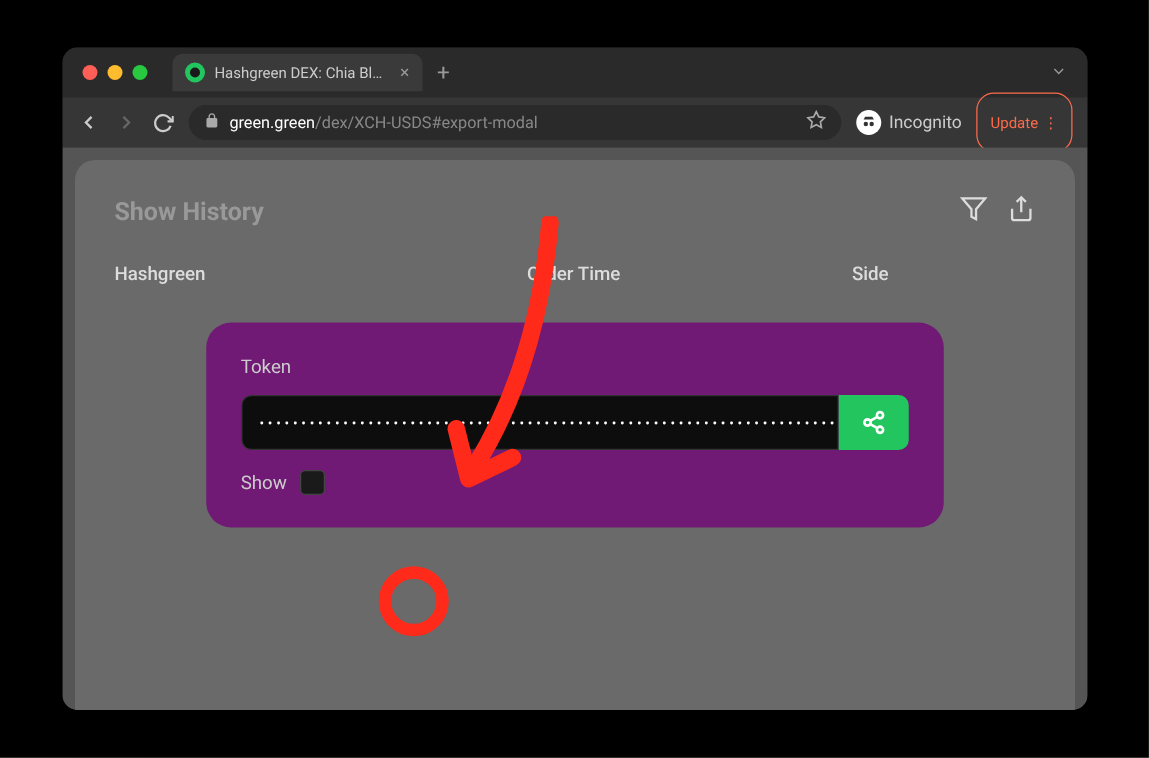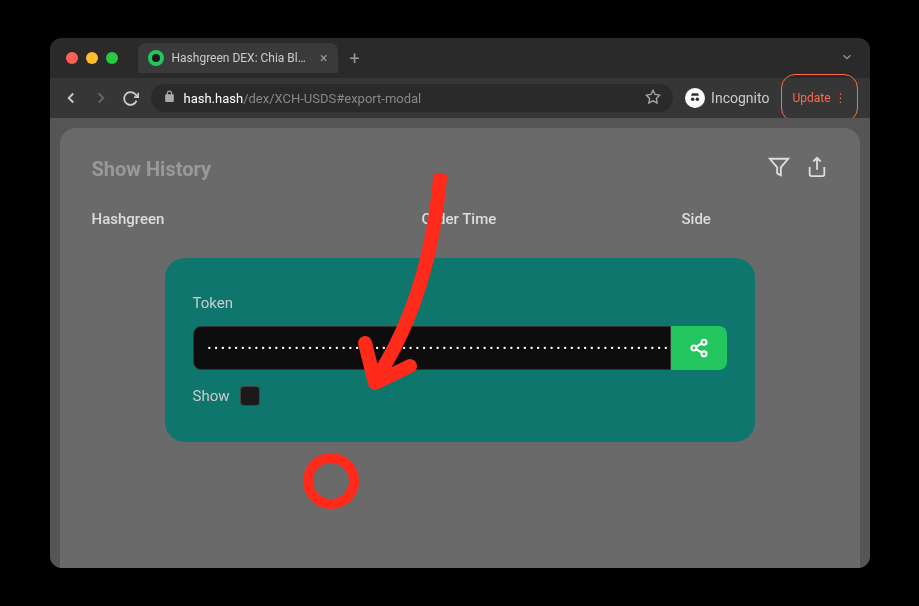--- a/index.html
+++ b/index.html
@@ -214,23 +214,23 @@
     }
     .th-instrument { flex: 0 0 330px; }
     .th-ordertime { flex: 0 0 260px; }
     .th-side { flex: 1; }
     .modal {
       position: absolute;
       top: 130px;
       left: 50%;
       transform: translateX(-50%);
       width: 590px;
-      background: #0f766e;
+      background: #701a75;
       border-radius: 20px;
-      padding: 36px 28px;
+      padding: 26px 28px;
     }
     .modal-label {
       color: #ccc;
       font-size: 15px;
       margin-bottom: 14px;
     }
     .token-row {
       display: flex;
       gap: 0;
       margin-bottom: 16px;
@@ -331,21 +331,21 @@
           <path d="M20.49 15a9 9 0 1 1-2.12-9.36L23 10"></path>
         </svg>
     </span>
     <div class="address-bar">
       <span class="lock-icon">
         <svg width="13" height="13" viewBox="0 0 24 24" fill="currentColor">
             <path d="M18 8h-1V6c0-2.76-2.24-5-5-5S7 3.24 7 6v2H6c-1.1 0-2 .9-2 2v10c0 1.1.9 2 2 2h12c1.1 0 2-.9 2-2V10c0-1.1-.9-2-2-2zM9 6c0-1.66 1.34-3 3-3s3 1.34 3 3v2H9V6z"></path>
           </svg>
       </span>
       <span>
-        <span class="url-host">hash.hash</span><span class="url-path">/dex/XCH-USDS#export-modal</span>
+        <span class="url-host">green.green</span><span class="url-path">/dex/XCH-USDS#export-modal</span>
       </span>
       <span class="star-icon">
         <svg width="16" height="16" viewBox="0 0 24 24" fill="none" stroke="currentColor" stroke-width="2">
             <polygon points="12 2 15.09 8.26 22 9.27 17 14.14 18.18 21.02 12 17.77 5.82 21.02 7 14.14 2 9.27 8.91 8.26 12 2"></polygon>
           </svg>
       </span>
     </div>
     <div class="incognito-badge">
       <span class="incognito-icon">
         <svg width="14" height="14" viewBox="0 0 24 24" fill="currentColor">

